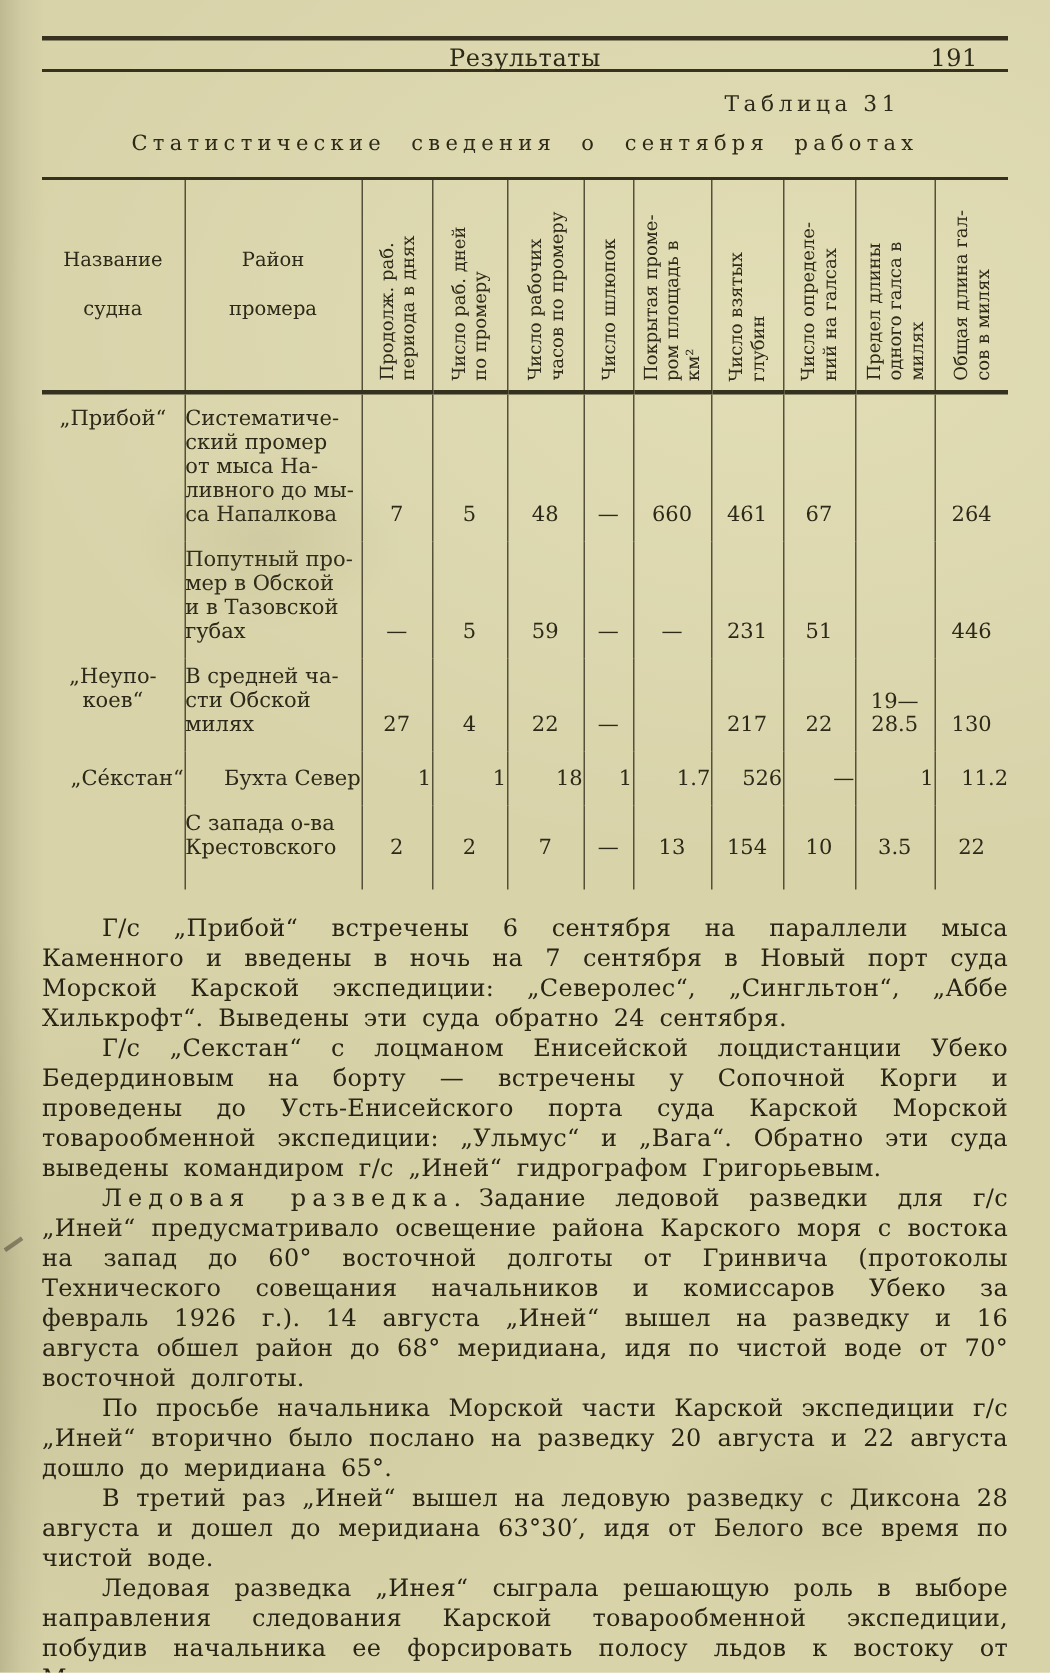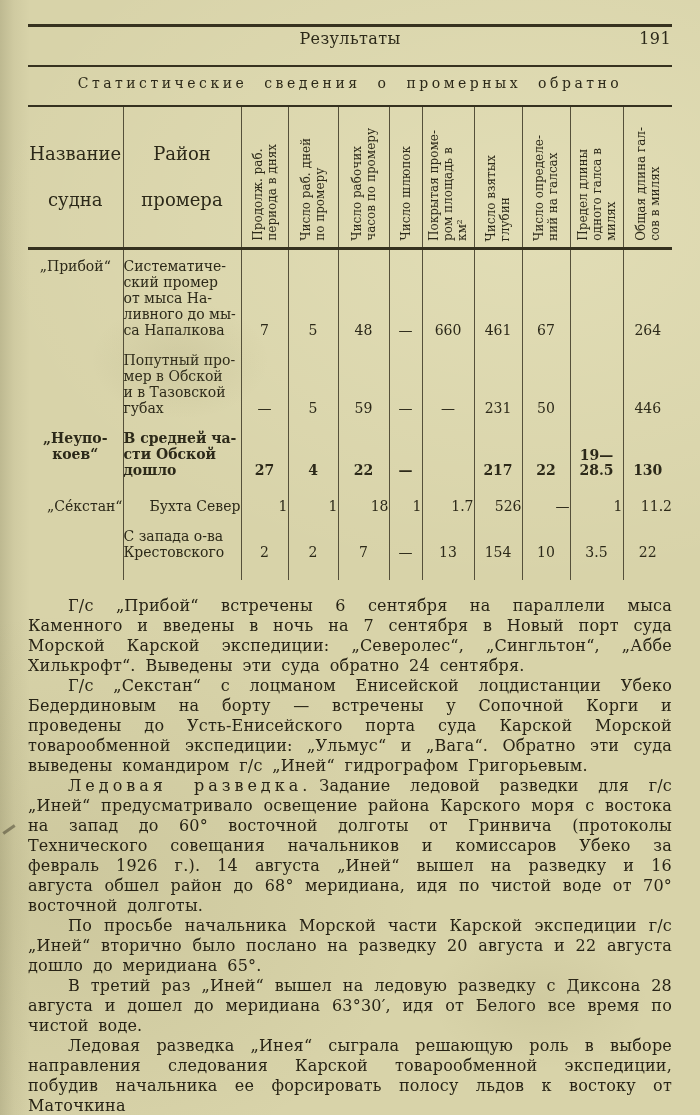--- a/index.html
+++ b/index.html
@@ -17,50 +17,50 @@
     font-family:"DejaVu Serif","Liberation Serif",serif;
     color:#2c2919;
   }
   .stain{position:absolute;border-radius:50%;pointer-events:none;}
   .stain1{left:90px;top:300px;width:180px;height:120px;background:radial-gradient(ellipse,rgba(110,104,60,0.10),transparent 70%);}
   .stain2{left:430px;top:930px;width:220px;height:140px;background:radial-gradient(ellipse,rgba(110,104,60,0.08),transparent 70%);}
   .pencil-mark{position:absolute;left:2px;top:828px;width:14px;height:3px;background:rgba(50,46,30,0.45);transform:rotate(-35deg);}
 
   
   .rule-top{height:3px;background:#37321f;}
-  .running-head{position:relative;height:38px;line-height:23px;text-align:center;font-size:16px;letter-spacing:0.4px;}
-  .page-num{position:absolute;right:1px;top:0;font-size:16px;}
+  .running-head{position:relative;height:19px;line-height:23px;text-align:center;font-size:16px;letter-spacing:0.4px;}
+  .page-num{position:absolute;right:20px;top:0;font-size:16px;}
   .rule-thin{height:2px;background:#37321f;}
 
   
   .table-label{margin-top:14px;text-align:right;padding-right:72px;font-size:14.5px;letter-spacing:3px;height:18px;}
   .table-title{margin-top:8px;text-align:center;font-size:14px;letter-spacing:3.5px;word-spacing:9px;height:18px;}
 
   
   table.survey{margin-top:12px;width:644px;border-collapse:collapse;table-layout:fixed;border-top:2.5px solid #35311f;}
   table.survey th, table.survey td{border-right:1px solid #55503a;padding:0;}
   table.survey th:last-child, table.survey td:last-child{border-right:none;}
   thead th{height:140px;border-bottom:3px solid #35311f;font-weight:normal;}
-  th.h-h{vertical-align:middle;text-align:center;font-size:18px;line-height:2.55;white-space:pre-line;}
+  th.h-h{vertical-align:middle;text-align:center;font-size:13px;line-height:2.55;white-space:pre-line;}
   th.h-v{position:relative;}
   th.h-v .vt{
     position:absolute;bottom:6px;left:50%;
     transform:translateX(-50%) rotate(180deg);
     writing-mode:vertical-rl;
     white-space:pre-line;
     font-size:12px;line-height:1.18;
     text-align:left;
   }
   tbody td{font-size:14px;}
   td.c-vessel{vertical-align:top;text-align:center;white-space:pre-line;line-height:1.15;}
   td.c-area{vertical-align:top;text-align:left;padding-left:9px;padding-right:4px;white-space:pre-line;line-height:16px;font-size:14px;}
   td.c-val{vertical-align:bottom;text-align:center;white-space:pre-line;line-height:15px;}
   tr.r1 td{padding-top:8px;padding-bottom:10px;}
   tr.r2 td{padding-top:4px;padding-bottom:10px;}
-  tr.r3 td{padding-top:4px;padding-bottom:10px;font-weight:bold;}
+  tr.r3 td{padding-top:4px;padding-bottom:10px;}
   tr.r4 td{padding-top:10px;padding-bottom:10px;text-align:right;}
   tr.r5 td{padding-top:4px;padding-bottom:20px;}
 
   
   main{margin-top:16px;}
   main p{
     margin:0;
     text-align:justify;
     text-indent:40px;
     font-size:16px;
@@ -82,21 +82,22 @@
 
   <header>
     <div class="rule-top"></div>
     <div class="running-head">
       <span>Результаты</span>
       <span class="page-num">191</span>
     </div>
     <div class="rule-thin"></div>
   </header>
 
-  <div class="table-title">Статистические сведения о промерных обратно</div>
+  <div class="table-label">Таблица 31</div>
+  <div class="table-title">Статистические сведения о сентября работах</div>
 
   <table class="survey">
     <colgroup>
       <col style="width:95px">
         <col style="width:118px">
         <col style="width:47px">
         <col style="width:50px">
       <col style="width:51px">
         <col style="width:33px">
         <col style="width:52px">
@@ -173,30 +174,30 @@
         <td class="c-area">Попутный про-
 мер в Обской
 и в Тазовской
 губах</td>
         <td class="c-val">—</td>
         <td class="c-val">5</td>
         <td class="c-val">59</td>
         <td class="c-val">—</td>
         <td class="c-val">—</td>
         <td class="c-val">231</td>
-        <td class="c-val">50</td>
+        <td class="c-val">51</td>
         <td class="c-val"></td>
         <td class="c-val">446</td>
       </tr>
       <tr class="r3">
         <td class="c-vessel">„Неупо-
 коев“</td>
         <td class="c-area">В средней ча-
 сти Обской
-дошло</td>
+милях</td>
         <td class="c-val">27</td>
         <td class="c-val">4</td>
         <td class="c-val">22</td>
         <td class="c-val">—</td>
         <td class="c-val"></td>
         <td class="c-val">217</td>
         <td class="c-val">22</td>
         <td class="c-val">19—
 28.5</td>
         <td class="c-val">130</td>

